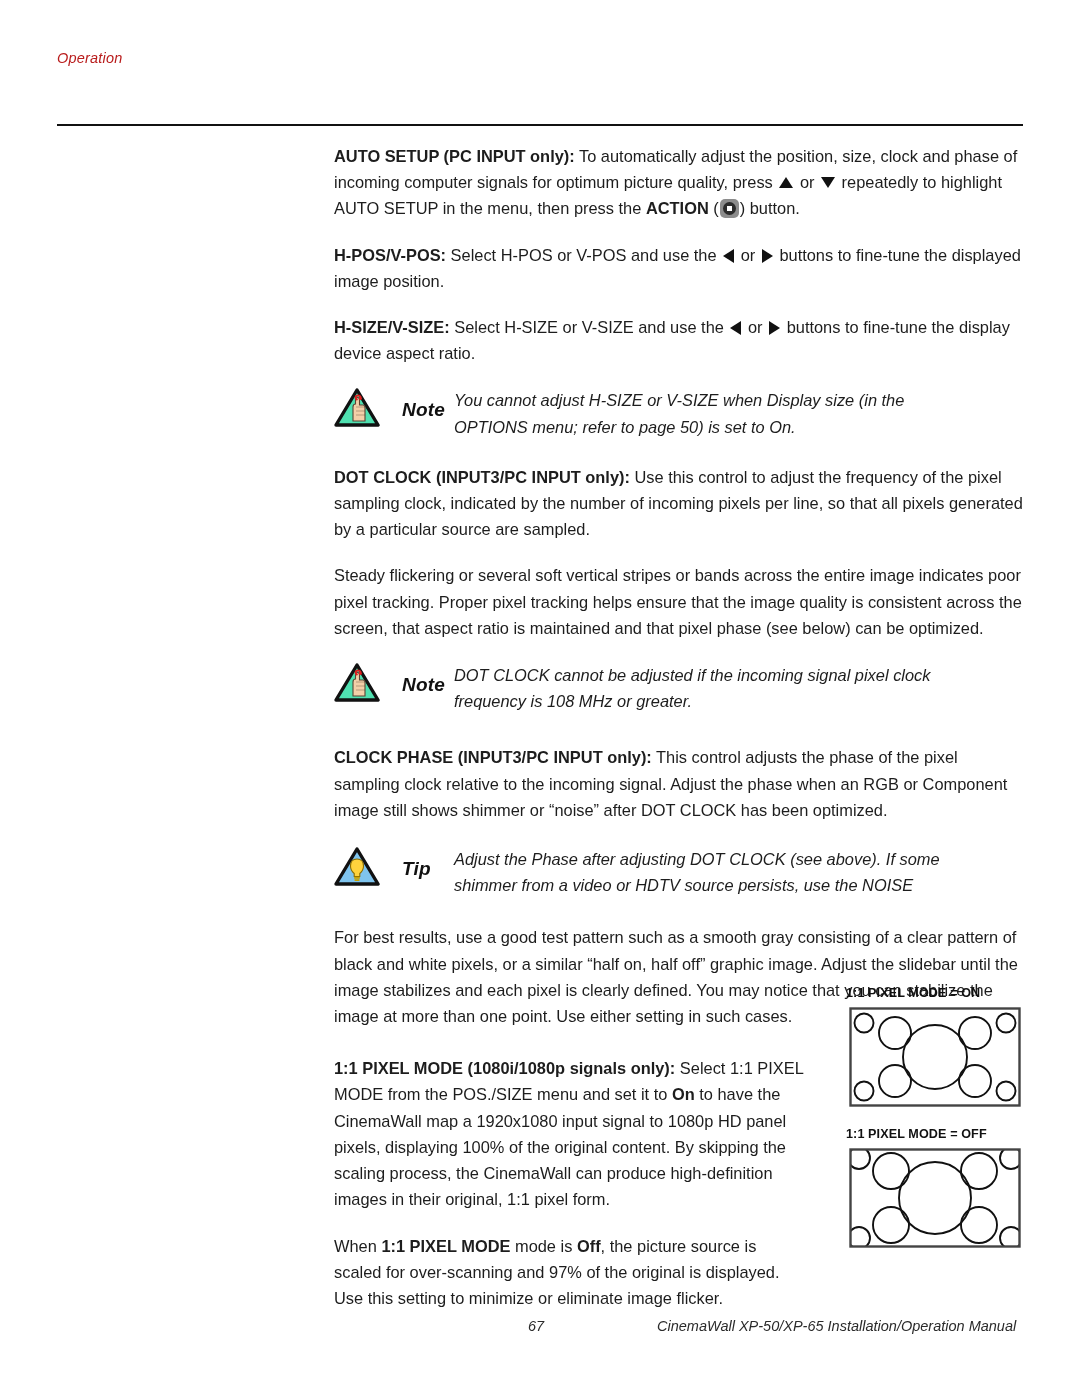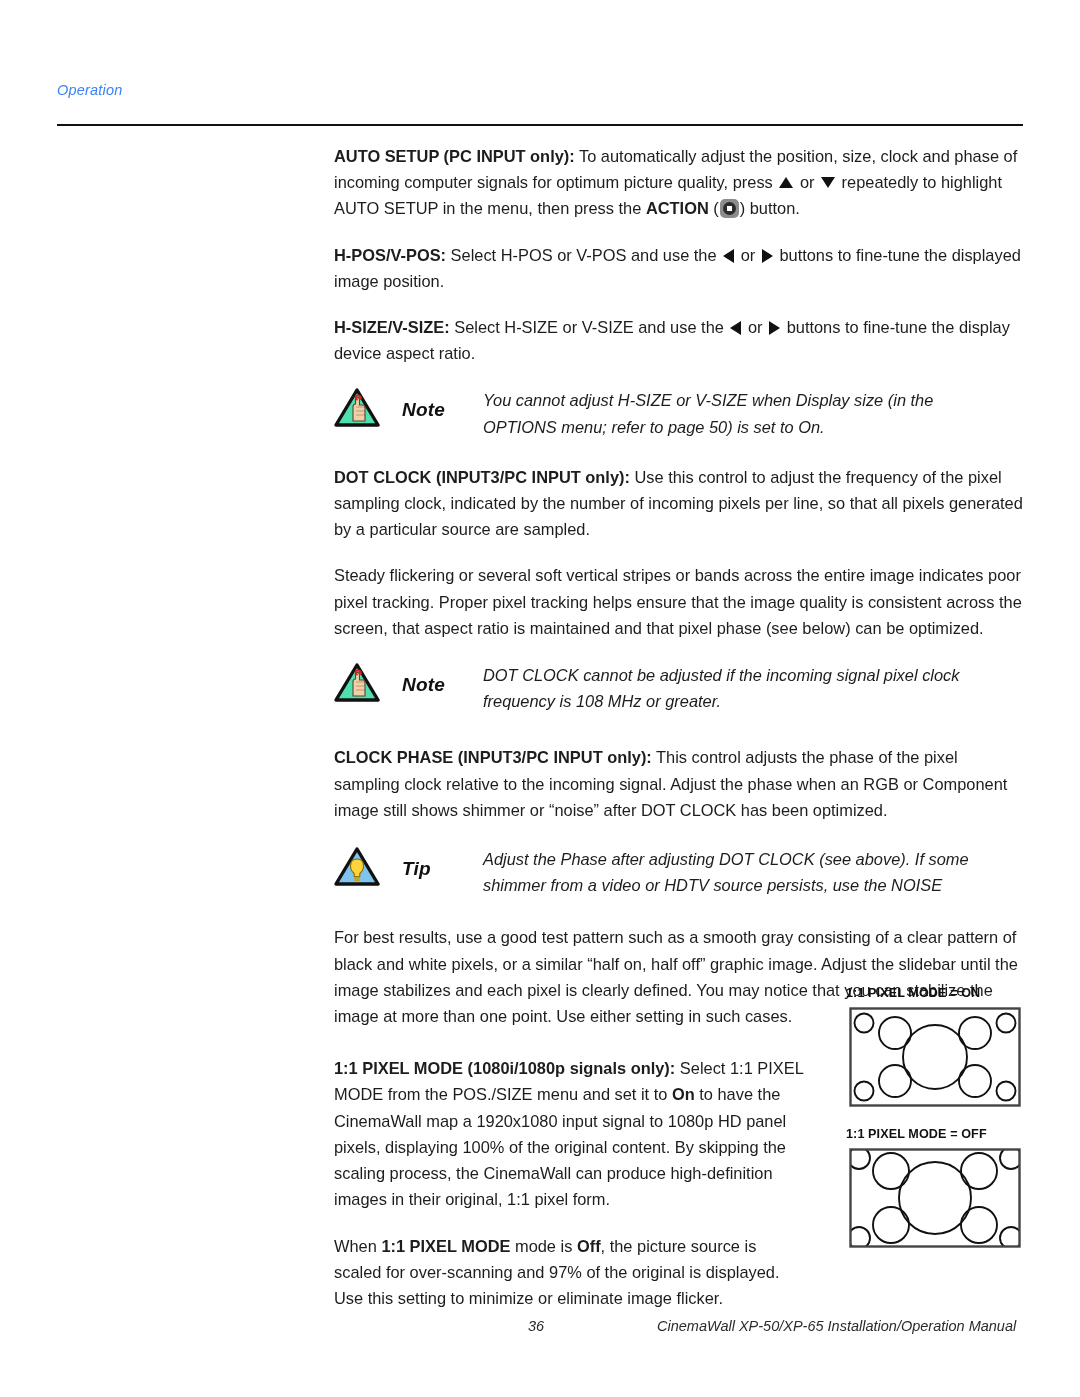--- a/index.html
+++ b/index.html
@@ -16,23 +16,22 @@
     overflow: hidden;
   }
 
   
   .running-header {
     position: absolute;
     left: 57px;
     top: 50px;
     font-style: italic;
     font-size: 14.5px;
-    color: #3b82f6;
+    color: #b91c1c;
     letter-spacing: 0.2px;
-    margin-top: 32px;
   }
 
   .header-rule {
     position: absolute;
     left: 57px;
     top: 124px;
     width: 966px;
     height: 0;
     border-top: 2.2px solid #111;
   }
@@ -124,21 +123,20 @@
     color: #111;
     letter-spacing: 0.2px;
   }
   .callout-text {
     flex: 1 1 auto;
     font-style: italic;
     font-size: 16.4px;
     line-height: 26.2px;
     color: #1d1d1d;
     padding-top: 1px;
-    margin-left: 29px;
   }
   .callout-text div { white-space: nowrap; }
 
   
   .figures {
     position: absolute;
     left: 846px;
     top: 986px;
     width: 178px;
   }
@@ -306,15 +304,15 @@
         <circle cx="10" cy="90" r="11" fill="none" stroke="#111" stroke-width="1.9"></circle>
         <circle cx="162" cy="90" r="11" fill="none" stroke="#111" stroke-width="1.9"></circle>
       </g>
       <rect x="1.5" y="1.5" width="169" height="97" fill="none" stroke="#444" stroke-width="2.4"></rect>
     </svg>
   </div>
 
 </div>
 
 <div class="footer">
-  <span class="page-no">36</span>
+  <span class="page-no">67</span>
   <span class="manual-title">CinemaWall XP-50/XP-65 Installation/Operation Manual</span>
 </div>
 
 </body></html>

